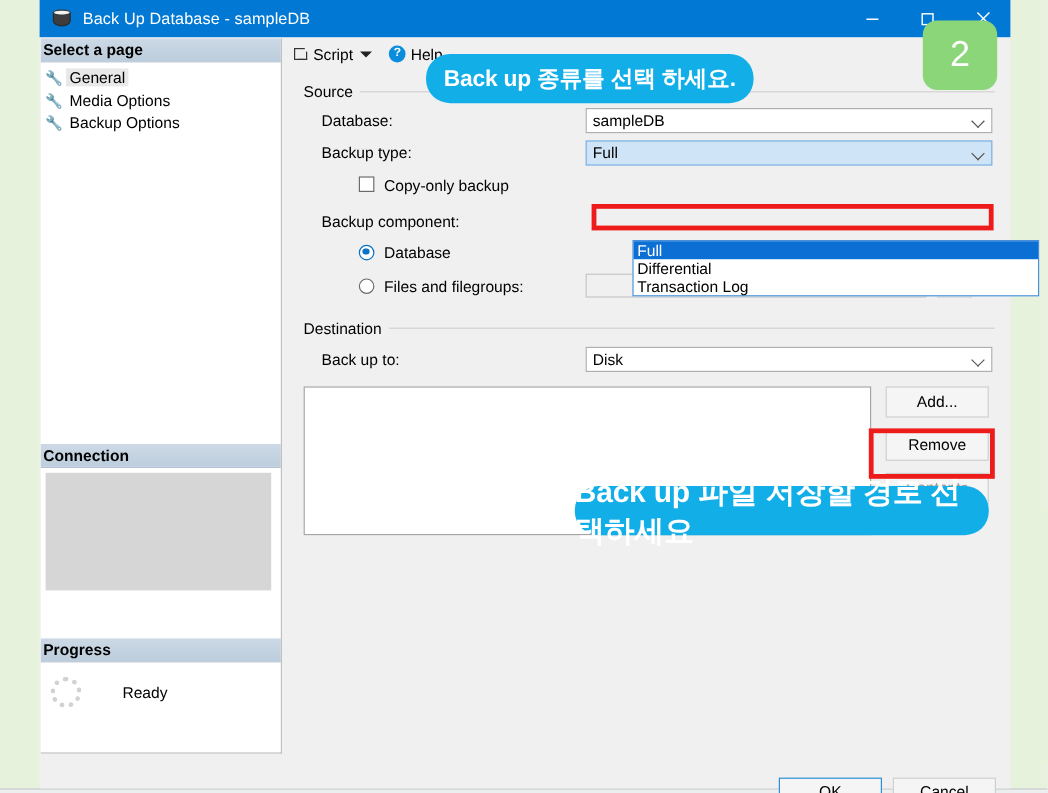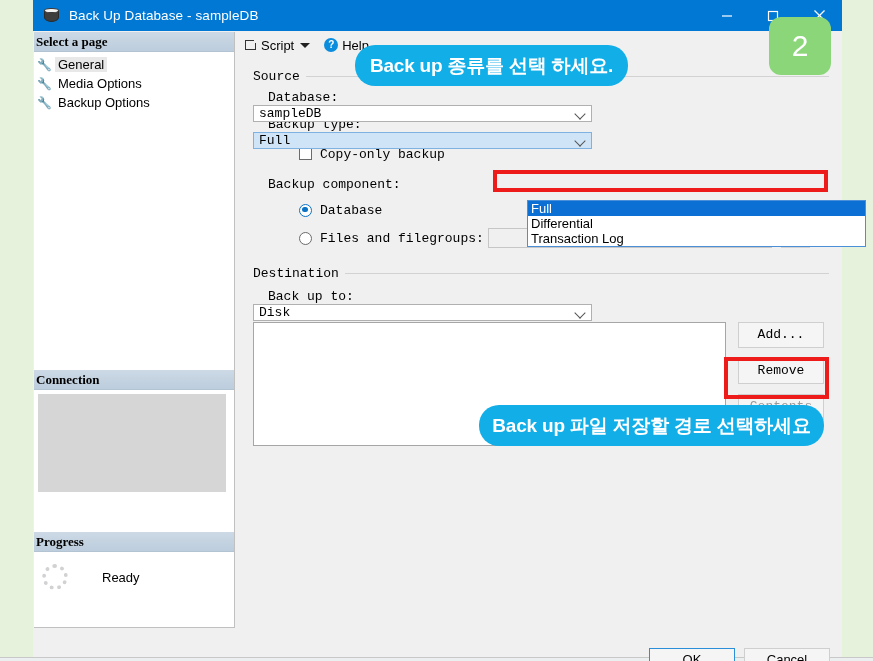--- a/index.html
+++ b/index.html
@@ -115,21 +115,20 @@
   .pane-header {
     background: linear-gradient(to bottom, #cdd9e5, #bccddd);
     height: 20px;
     line-height: 20px;
     font-weight: bold;
     font-size: 13px;
     padding-left: 2px;
     color: #000;
     border-bottom: 1px solid #b4c3d2;
     box-sizing: border-box;
-    font-family: Liberation Serif, serif;
   }
   .page-list { padding: 3px 0 0 3px; }
   .page-item {
     display: flex;
     align-items: center;
     height: 19px;
     font-size: 13px;
   }
   .page-item .wrench {
     width: 16px;
@@ -220,42 +219,41 @@
     font-size: 10px;
     font-weight: bold;
     line-height: 14px;
     text-align: center;
     margin-right: 4px;
   }
 
   .content {
     position: relative;
     padding: 0 12px 16px 18px;
-    font-family: Liberation Mono, monospace;
   }
 
   
   .group-title {
     display: flex;
     align-items: center;
     font-size: 13px;
     margin-top: 11px;
   }
   .group-title .gt-label { white-space: nowrap; padding-right: 6px; }
   .group-title .gt-line {
     flex: 1;
     height: 1px;
     background: #d2d2d2;
   }
 
   .field-row {
     display: flex;
+    align-items: center;
     height: 21px;
     margin-top: 6px;
-    flex-direction: column;
   }
   .field-label {
     width: 235px;
     padding-left: 15px;
     box-sizing: border-box;
     font-size: 13px;
   }
   .combo {
     width: 339px;
     height: 21px;
@@ -475,21 +473,21 @@
     letter-spacing: -0.2px;
   }
   .callout.c1 {
     left: 355px; top: 45px;
     width: 273px; height: 41px;
     font-size: 19px;
   }
   .callout.c2 {
     left: 479px; top: 405px;
     width: 345px; height: 41px;
-    font-size: 19px;
+    font-size: 25px;
   }
 
   .badge {
     position: absolute;
     left: 769px; top: 17px;
     width: 62px; height: 58px;
     background: #8cd67a;
     border-radius: 12px;
     color: #fff;
     font-size: 30px;

